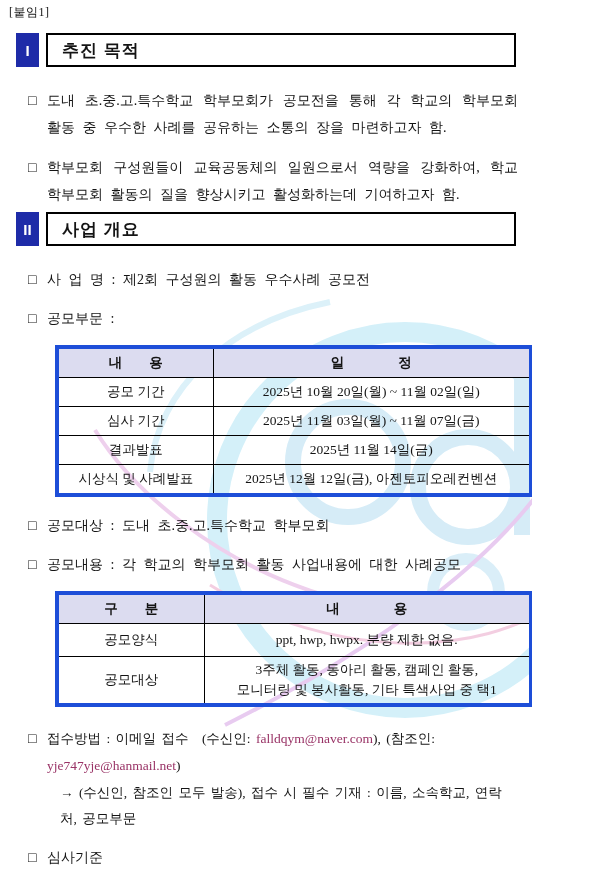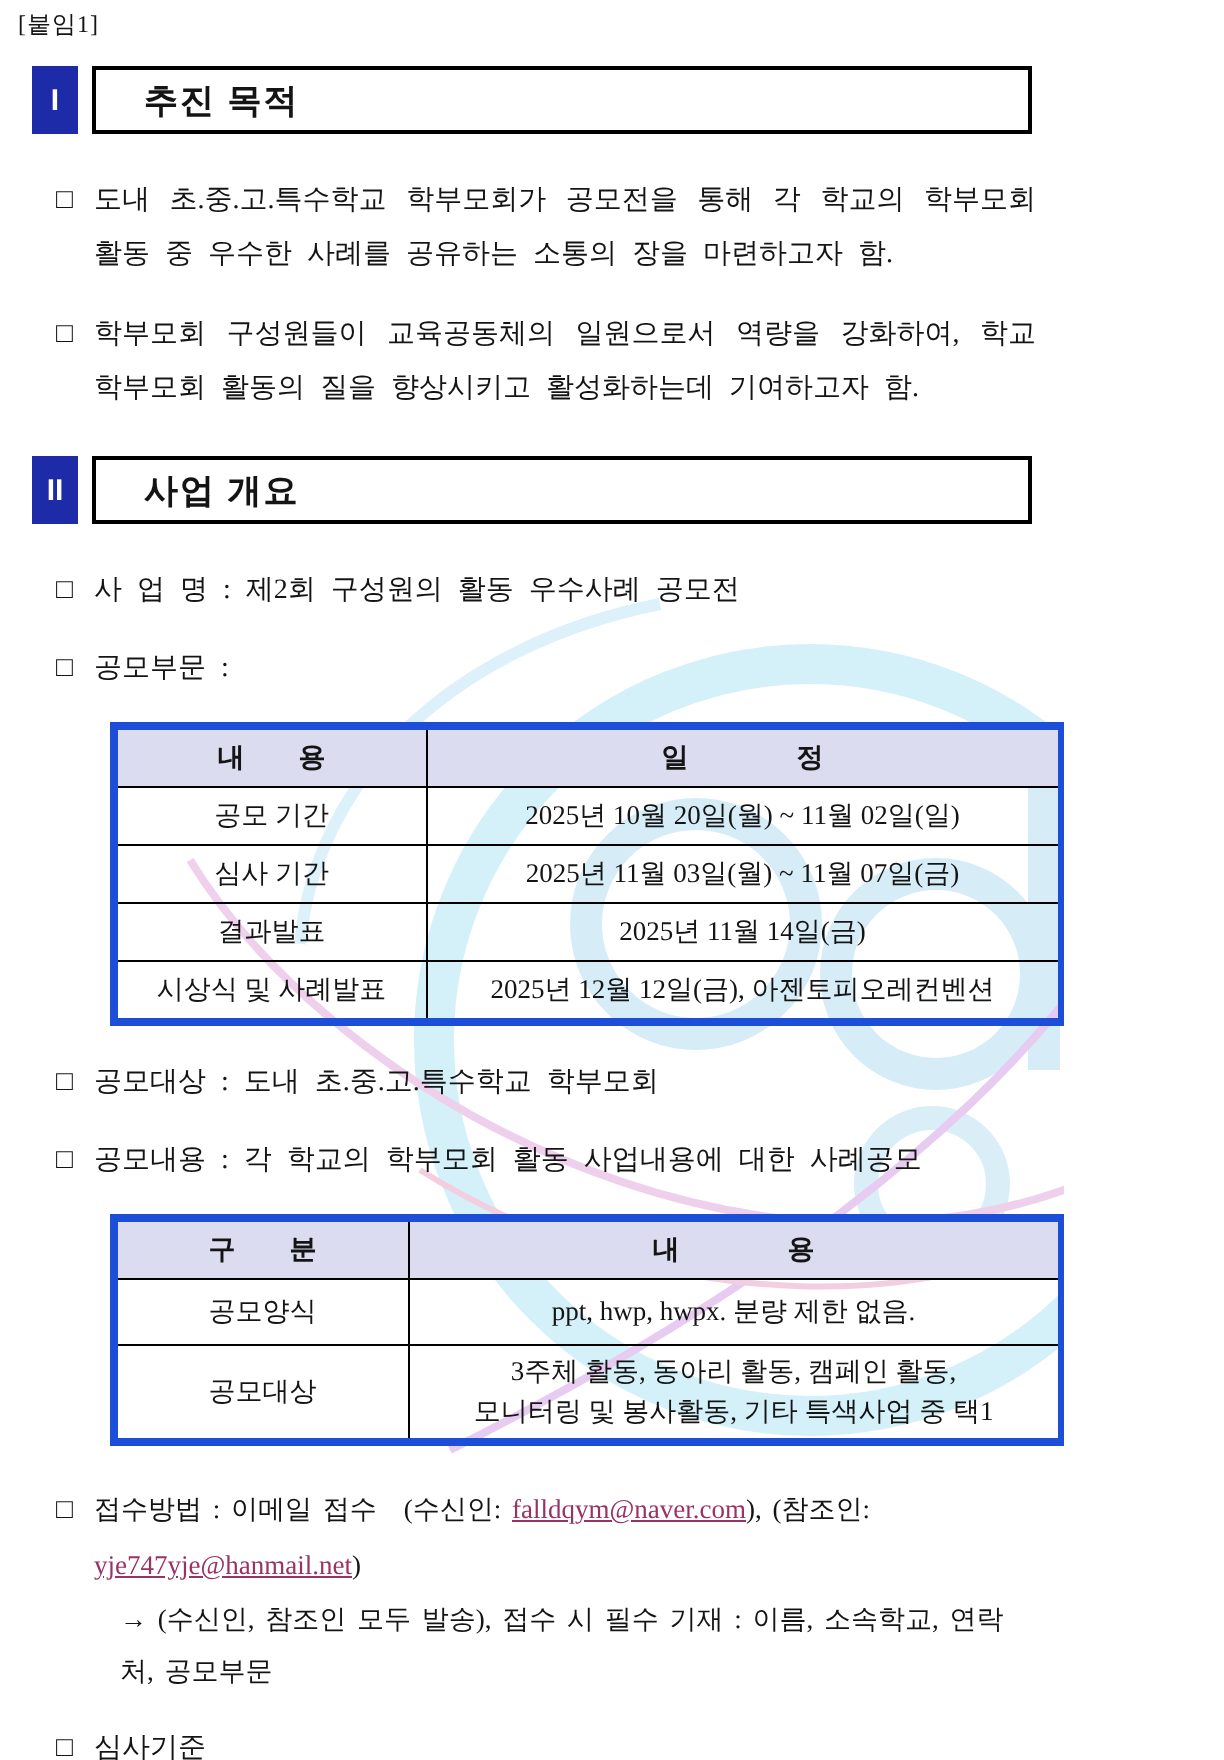--- a/index.html
+++ b/index.html
@@ -19,21 +19,21 @@
   .sec { display:flex; align-items:stretch; height:34px; margin:12px 16px 0 16px; }
   .sec-num {
     width:23px; background:#1e2ba8; color:#ffffff;
     font-family:"Liberation Sans","DejaVu Sans",sans-serif;
     font-size:15px; font-weight:bold;
     display:flex; align-items:center; justify-content:center;
     margin-right:7px; flex:none;
   }
   .sec-box {
     flex:1; border:2px solid #000000;
-    display:flex; align-items:center; padding-left:24px;
+    display:flex; align-items:center; padding-left:14px;
     font-family:"Liberation Sans","DejaVu Sans",sans-serif;
     font-size:17px; font-weight:bold; letter-spacing:1px;
   }
 
   .para {
     margin:13px 14px 0 28px;
     padding-left:19px; text-indent:-19px;
     font-size:14px; line-height:27px;
     text-align:justify; word-spacing:4px;
   }
@@ -45,23 +45,23 @@
           font-size:13.5px; table-layout:fixed; }
   table { border:4px solid #1d4ed8; }
   th,td { border:1px solid #000000; text-align:center; vertical-align:middle;
           padding:2px 4px; height:24px; font-weight:normal; overflow:hidden; }
   thead th { background:#dcdcf0; font-weight:bold; }
   .t1 col.c1 { width:156px; }
   .t2 col.c1 { width:147px; }
   .t3 col.c1 { width:82px; } .t3 col.c3 { width:78px; }
   .cell2line { line-height:20px; }
 
-  a.mail { color:#993366; text-decoration:underline; cursor:pointer; word-spacing:0; }
+  a.mail { color:#993366; cursor:pointer; word-spacing:0; }
   .subm { word-spacing:2px; font-size:13.5px; }
-  .mt20 { margin-top:20px; } .mt17 { margin-top:20px; } .mt15 { margin-top:15px; }
+  .mt20 { margin-top:20px; } .mt17 { margin-top:4px; } .mt15 { margin-top:15px; }
   .mt18 { margin-top:18px; } .mt12 { margin-top:12px; }
 </style>
 </head>
 <body>
 
 <div class="page">
 
   <svg class="wm" width="612" height="880" viewBox="0 0 612 880">
     <g fill="none" opacity="0.85">
       <circle cx="405" cy="520" r="188" stroke="#cdeef8" stroke-width="20"></circle>

